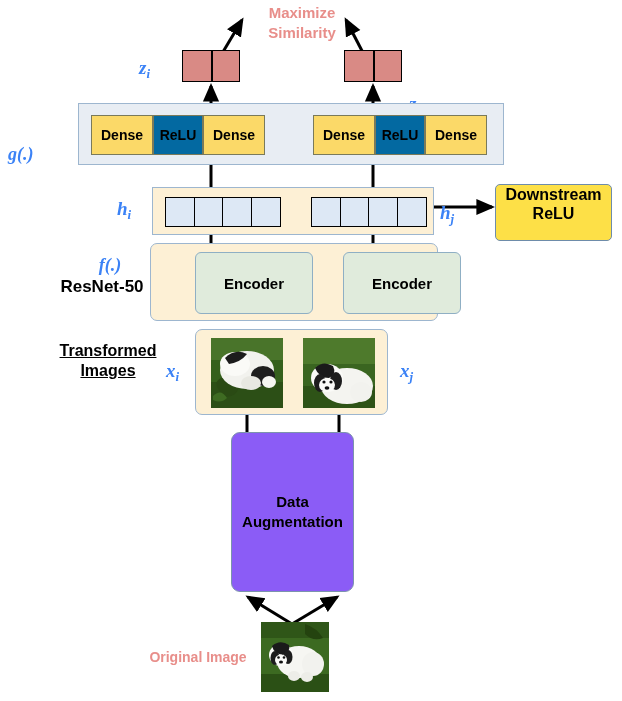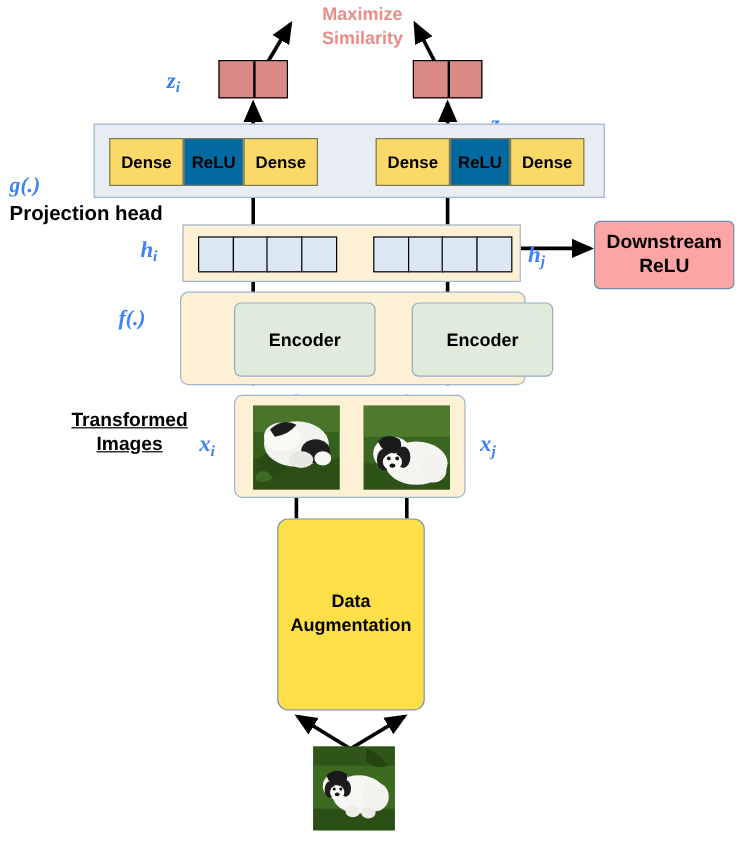--- a/index.html
+++ b/index.html
@@ -144,43 +144,42 @@
     position: absolute;
     overflow: hidden;
     background: #2E5418;
   }
   .thumb-xi { top: 8px; left: 15px; width: 72px; height: 70px; }
   .thumb-xj { top: 8px; left: 107px; width: 72px; height: 70px; }
 
   
   #data-augmentation-box {
     left: 231px; top: 432px; width: 123px; height: 160px;
-    background: #fde047;
+    background: #8b5cf6;
     border: 1.1px solid #7C93AD;
     border-radius: 9px;
     box-sizing: border-box;
     display: flex;
     align-items: center;
     justify-content: center;
     text-align: center;
     font-weight: bold;
     font-size: 15px;
     color: #000000;
     line-height: 1.35;
   }
 
   
   #downstream-tasks-box {
     left: 495px; top: 184px; width: 117px; height: 57px;
-    background: #fca5a5;
+    background: #fde047;
     border: 1.2px solid #6E8CAA;
     border-radius: 5px;
     box-sizing: border-box;
     display: flex;
-    align-items: center;
     justify-content: center;
     text-align: center;
     font-weight: bold;
     font-size: 16px;
     color: #000000;
     line-height: 1.2;
   }
 
   
   #original-image-thumb {
@@ -281,21 +280,20 @@
       <div class="mlp-cell mlp-dense">Dense</div>
     </div>
     <div class="mlp-group" style="left:234px;">
       <div class="mlp-cell mlp-dense">Dense</div>
       <div class="mlp-cell mlp-relu">ReLU</div>
       <div class="mlp-cell mlp-dense">Dense</div>
     </div>
   </div>
 
   <div class="abs lbl-bold mathvar" id="g-label">g(.)</div>
-  <div class="abs lbl-bold" id="g-sublabel">Projection head</div>
 
   <div class="abs" id="h-layer-box">
     <div class="h-group" style="left:12px;">
       <div class="h-cell"></div>
       <div class="h-cell"></div>
       <div class="h-cell"></div>
       <div class="h-cell"></div>
     </div>
     <div class="h-group" style="left:158px;">
       <div class="h-cell"></div>
@@ -317,20 +315,21 @@
       <span>ReLU</span>
     </div>
   </div>
 
   <div class="abs" id="encoder-outer">
     <div class="encoder-box" style="left:10px;">Encoder</div>
     <div class="encoder-box" style="left:158px;">Encoder</div>
   </div>
 
   <div class="abs lbl-bold mathvar" id="f-label">f(.)</div>
+  <div class="abs lbl-bold" id="f-sublabel">ResNet-50</div>
 
   <div class="abs" id="transformed-outer">
 
     <div class="thumb thumb-xi">
       <svg width="72" height="70" viewBox="0 0 72 70">
         <rect x="0" y="0" width="72" height="70" fill="#35601C"></rect>
         <rect x="0" y="0" width="72" height="22" fill="#49742A"></rect>
         <rect x="0" y="44" width="72" height="26" fill="#2C4F16"></rect>
         <path d="M8 52 Q2 44 10 40 Q20 36 26 44 Q30 54 20 58 Q12 60 8 52Z" fill="#2A4A14"></path>
         <ellipse cx="36" cy="32" rx="27" ry="19" fill="#F2F2EE"></ellipse>
@@ -389,14 +388,15 @@
       <ellipse cx="27" cy="35" rx="4.5" ry="7" fill="#1D1D1D"></ellipse>
       <ellipse cx="20" cy="38" rx="6" ry="5.5" fill="#FBFBF8"></ellipse>
       <circle cx="17.5" cy="35.5" r="1.3" fill="#111"></circle>
       <circle cx="23" cy="35.5" r="1.3" fill="#111"></circle>
       <ellipse cx="20" cy="40" rx="2" ry="1.5" fill="#111"></ellipse>
       <ellipse cx="52" cy="42" rx="11" ry="12" fill="#F2F2EE"></ellipse>
       <ellipse cx="33" cy="54" rx="6" ry="5" fill="#EDEDE8"></ellipse>
       <ellipse cx="46" cy="55" rx="6" ry="5" fill="#EDEDE8"></ellipse>
     </svg>
   </div>
+  <div class="abs" id="original-image-label">Original Image</div>
 
 </div>
 
 </body></html>

